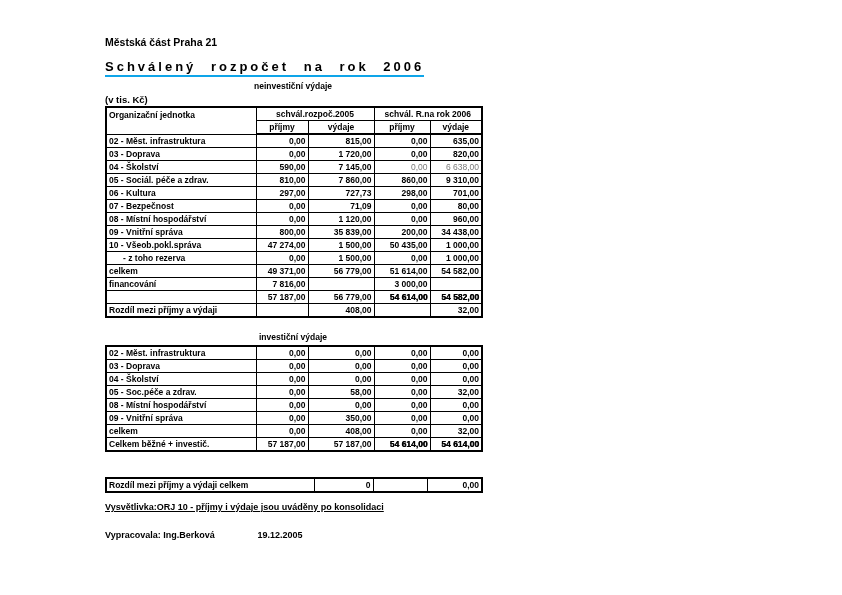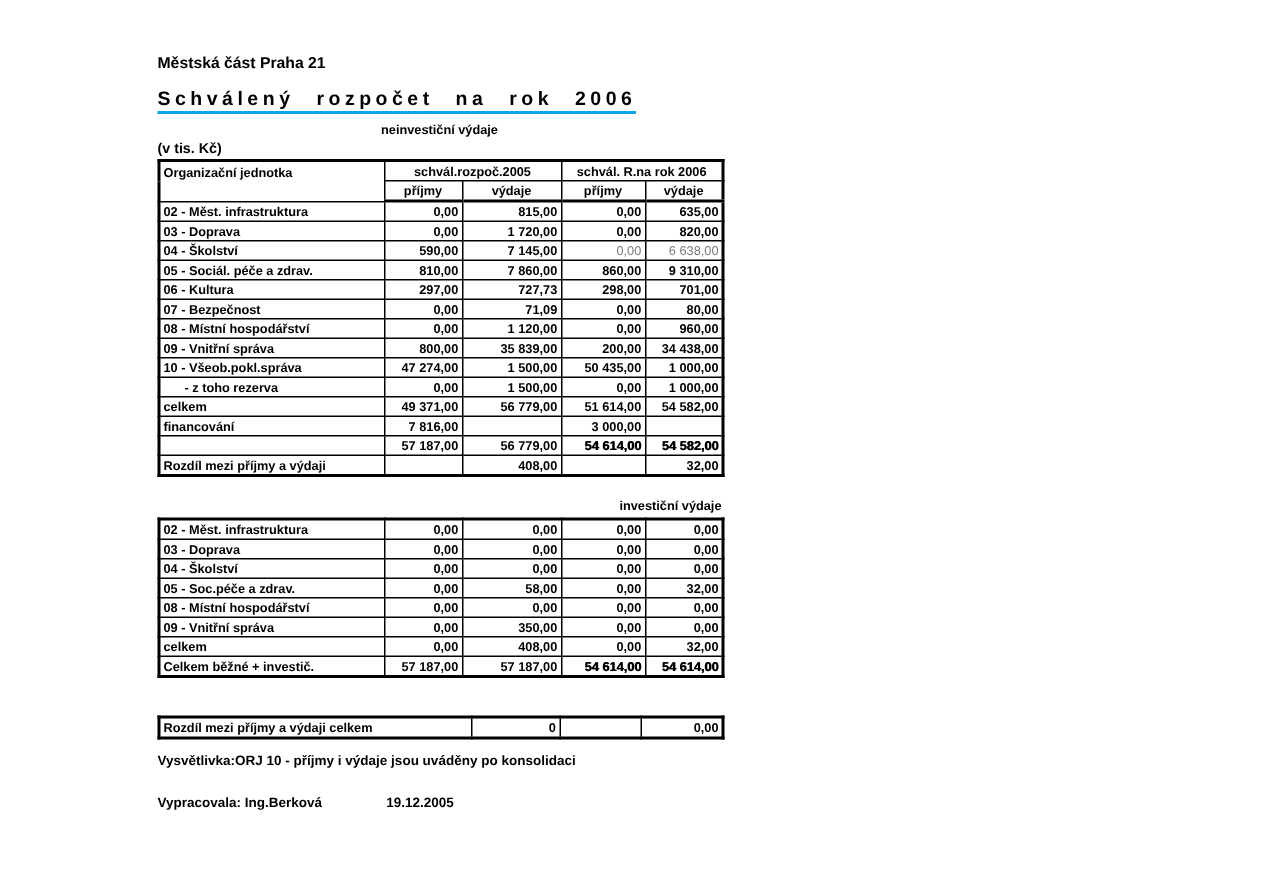--- a/index.html
+++ b/index.html
@@ -9,38 +9,38 @@
   }
   .page { position:absolute; left:105px; top:36px; width:376px; }
   .org { position:absolute; top:0; left:0; font-weight:bold; font-size:10.5px; white-space:nowrap; }
   .title-wrap { position:absolute; top:21px; left:0; white-space:nowrap; }
   .title-text {
     font-weight:bold; font-size:13px; letter-spacing:3px; word-spacing:8px;
     border-bottom:2px solid #0ea5e9; padding-bottom:1px; display:inline-block; white-space:nowrap;
   }
   .cap { position:absolute; width:100%; text-align:center; font-weight:bold; font-size:8.5px; }
   .cap1 { top:45px; }
-  .cap2 { top:296px;text-align:right; }
+  .cap2 { top:296px; }
   .units { position:absolute; top:58px; left:0; font-weight:bold; font-size:9.5px; }
   table { border-collapse:collapse; table-layout:fixed; width:376px;
           font-size:8.5px; font-weight:bold; border:2px solid #000;padding-left:11px; }
   td, th { border:1px solid #000; padding:0 2px; height:12px; line-height:12px;
            overflow:hidden; white-space:nowrap; }
   th { text-align:center; font-size:8.5px; }
   th.lbl { text-align:left; vertical-align:top; padding-top:1px; }
   td.lbl { text-align:left; }
   .num { text-align:right; }
   thead tr.sub th { border-bottom:2px solid #000;margin-top:44px; }
   .t1 { position:absolute; top:70px; left:0; }
   .t2 { position:absolute; top:309px; left:0; }
   .t3 { position:absolute; top:441px; left:0; }
   .muted { color:#7a7a7a; font-weight:normal; }
   .xb { text-shadow:0.4px 0 0 #000; }
   .indent { padding-left:16px; }
-  .note { position:absolute; top:466px; left:0; font-weight:bold; font-size:9px; white-space:nowrap; }
+  .note { position:absolute; top:466px; left:0; font-weight:bold; font-size:9px; white-space:nowrap;text-decoration:underline; }
   .footer { position:absolute; top:494px; left:0; font-weight:bold; font-size:9px; white-space:nowrap; }
   .footer .who { display:inline-block; width:150px; }
 </style>
 </head>
 <body>
 
 <div class="page">
 
   <div class="org">Městská část Praha 21</div>
 

